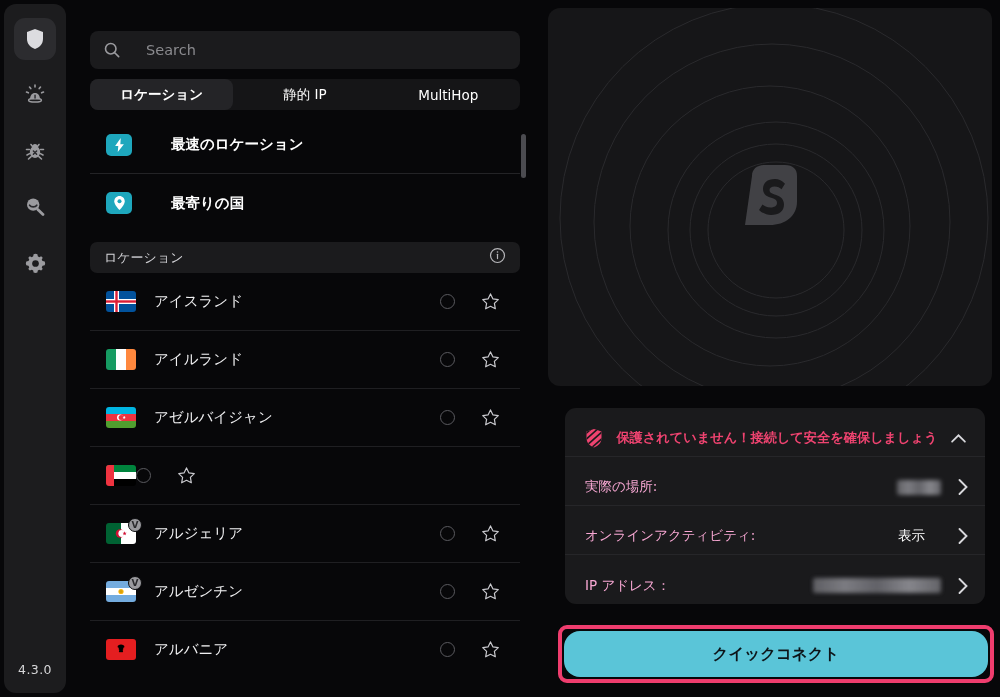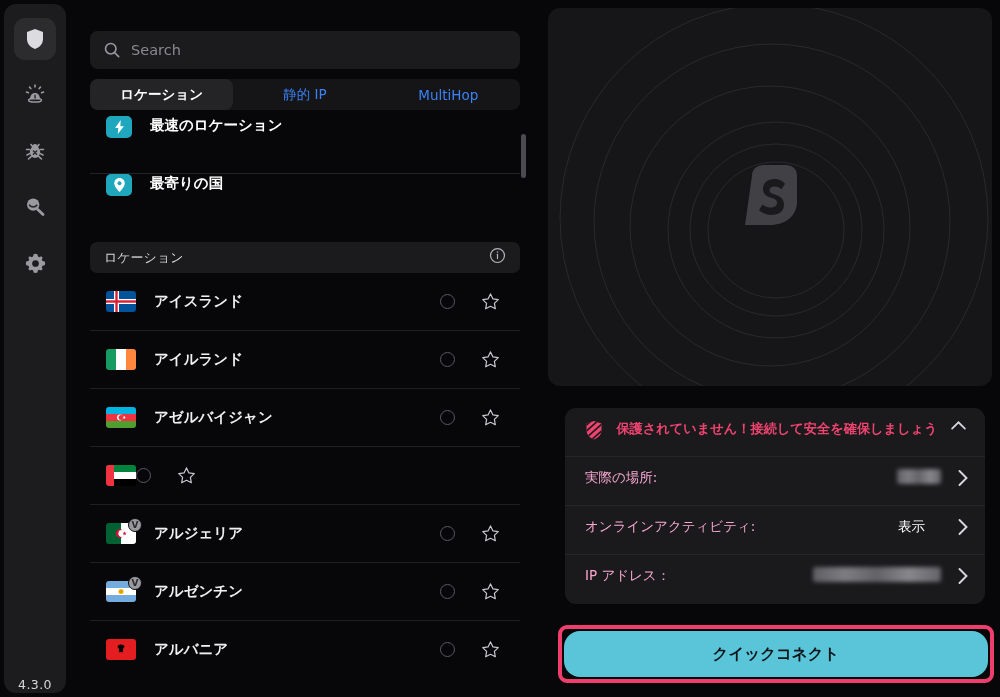--- a/index.html
+++ b/index.html
@@ -26,35 +26,35 @@
   }
   .side-icon {
     width: 42px; height: 42px; margin-top: 14px;
     border-radius: 11px;
     display: flex; align-items: center; justify-content: center;
     cursor: pointer;
   }
   .side-icon.active { background: #2c2c2f; }
   .side-icon svg { display: block; }
   .version {
-    position: absolute; bottom: 1px; left: 0; right: 0;
+    position: absolute; bottom: 16px; left: 0; right: 0;
     text-align: center;
     color: #d6d6d8; font-size: 12.5px; letter-spacing: .4px;
   }
 
   
   .listcol {
     position: absolute; left: 80px; top: 10px;
     width: 450px; height: 687px;
   }
   .searchbar {
     position: relative;
     height: 38px; margin: 21px 10px 0 10px;
     background: #1b1b1d; border-radius: 8px;
-    display: flex; align-items: center;
+    display: flex; align-items: center; gap: 15px;
   }
   .searchbar .sicon { margin: 0 10px 0 13px; display: flex; }
   .searchbar input {
     flex: 1; background: transparent; border: none; outline: none;
     color: #e8e8ea; font-size: 14.5px;
     font-family: "DejaVu Sans", "Liberation Sans", sans-serif;
   }
   .searchbar input::placeholder { color: #8a8a8e; }
 
   .tabs {
@@ -64,30 +64,31 @@
     display: flex; align-items: center;
     position: relative;
   }
   .tab {
     flex: 1; height: 31px;
     display: flex; align-items: center; justify-content: center;
     font-size: 13.5px; color: #ffffff; font-weight: 600;
     border-radius: 8px; cursor: pointer;
   }
   .tab.active { background: #242427; }
-  .tab:not(.active) { font-weight: 500; color: #3b82f6; }
+  .tab:not(.active) { font-weight: 500; color: #ffffff; }
 
   
   .quick {
     margin: 6px 10px 0 10px;
   }
   .quickrow {
-    height: 58px; display: flex; align-items: flex-start;
+    height: 58px; display: flex; align-items: center;
     border-bottom: 1px solid #232326;
     cursor: pointer;
+    gap: 21px;
   }
   .qbadge {
     width: 26px; height: 22px; border-radius: 5px;
     background: #1ea7bd;
     display: flex; align-items: center; justify-content: center;
     margin-left: 16px;
   }
   .qlabel { margin-left: 18px; color: #ffffff; font-size: 14.5px; font-weight: 600; }
 
   .sechead {
@@ -114,21 +115,21 @@
     display: block; position: relative;
   }
   .vbadge {
     position: absolute; right: -6px; top: -5px;
     width: 14px; height: 14px; border-radius: 50%;
     background: #9a9a9e; color: #2b2b2e;
     font-size: 9px; font-weight: 700;
     display: flex; align-items: center; justify-content: center;
     border: 1.5px solid #0c0c0e;
   }
-  .cname { margin-left: 18px; color: #f0f0f2; font-size: 14.5px; font-weight: 700; flex: 1; }
+  .cname { margin-left: 18px; color: #f0f0f2; font-size: 14.5px; font-weight: 400; flex: 1; }
   .ccircle {
     width: 15px; height: 15px; border-radius: 50%;
     border: 1.3px solid #5a5a5f; margin-right: 26px; flex: none;
   }
   .cstar { margin-right: 20px; flex: none; display: flex; }
 
   .scrollbar {
     position: absolute; right: 4px; top: 124px;
     width: 5px; height: 176px;
     background: transparent;
@@ -154,21 +155,21 @@
     transform: translate(-50%, -50%);
   }
 
   .statuscard {
     position: absolute; left: 21px; top: 404px;
     width: 420px;
     background: #1a1a1c; border-radius: 11px;
     overflow: hidden;
   }
   .strow {
-    height: 49px; display: flex; align-items: flex-start;
+    height: 49px; display: flex; align-items: center;
     border-bottom: 1px solid #262629;
     padding: 12px 16px 0 20px;
     cursor: pointer;
   }
   .strow:last-child { border-bottom: none; }
   .st-head { justify-content: center; position: relative; }
   .st-head .shield { position: absolute; left: 20px; display: flex; }
   .st-head .msg { color: #ef4370; font-size: 13.2px; font-weight: 600; }
   .st-head .chev { position: absolute; right: 18px; display: flex; }
   .stlabel { color: #f9a8d4; font-size: 13.5px; flex: 1; }

